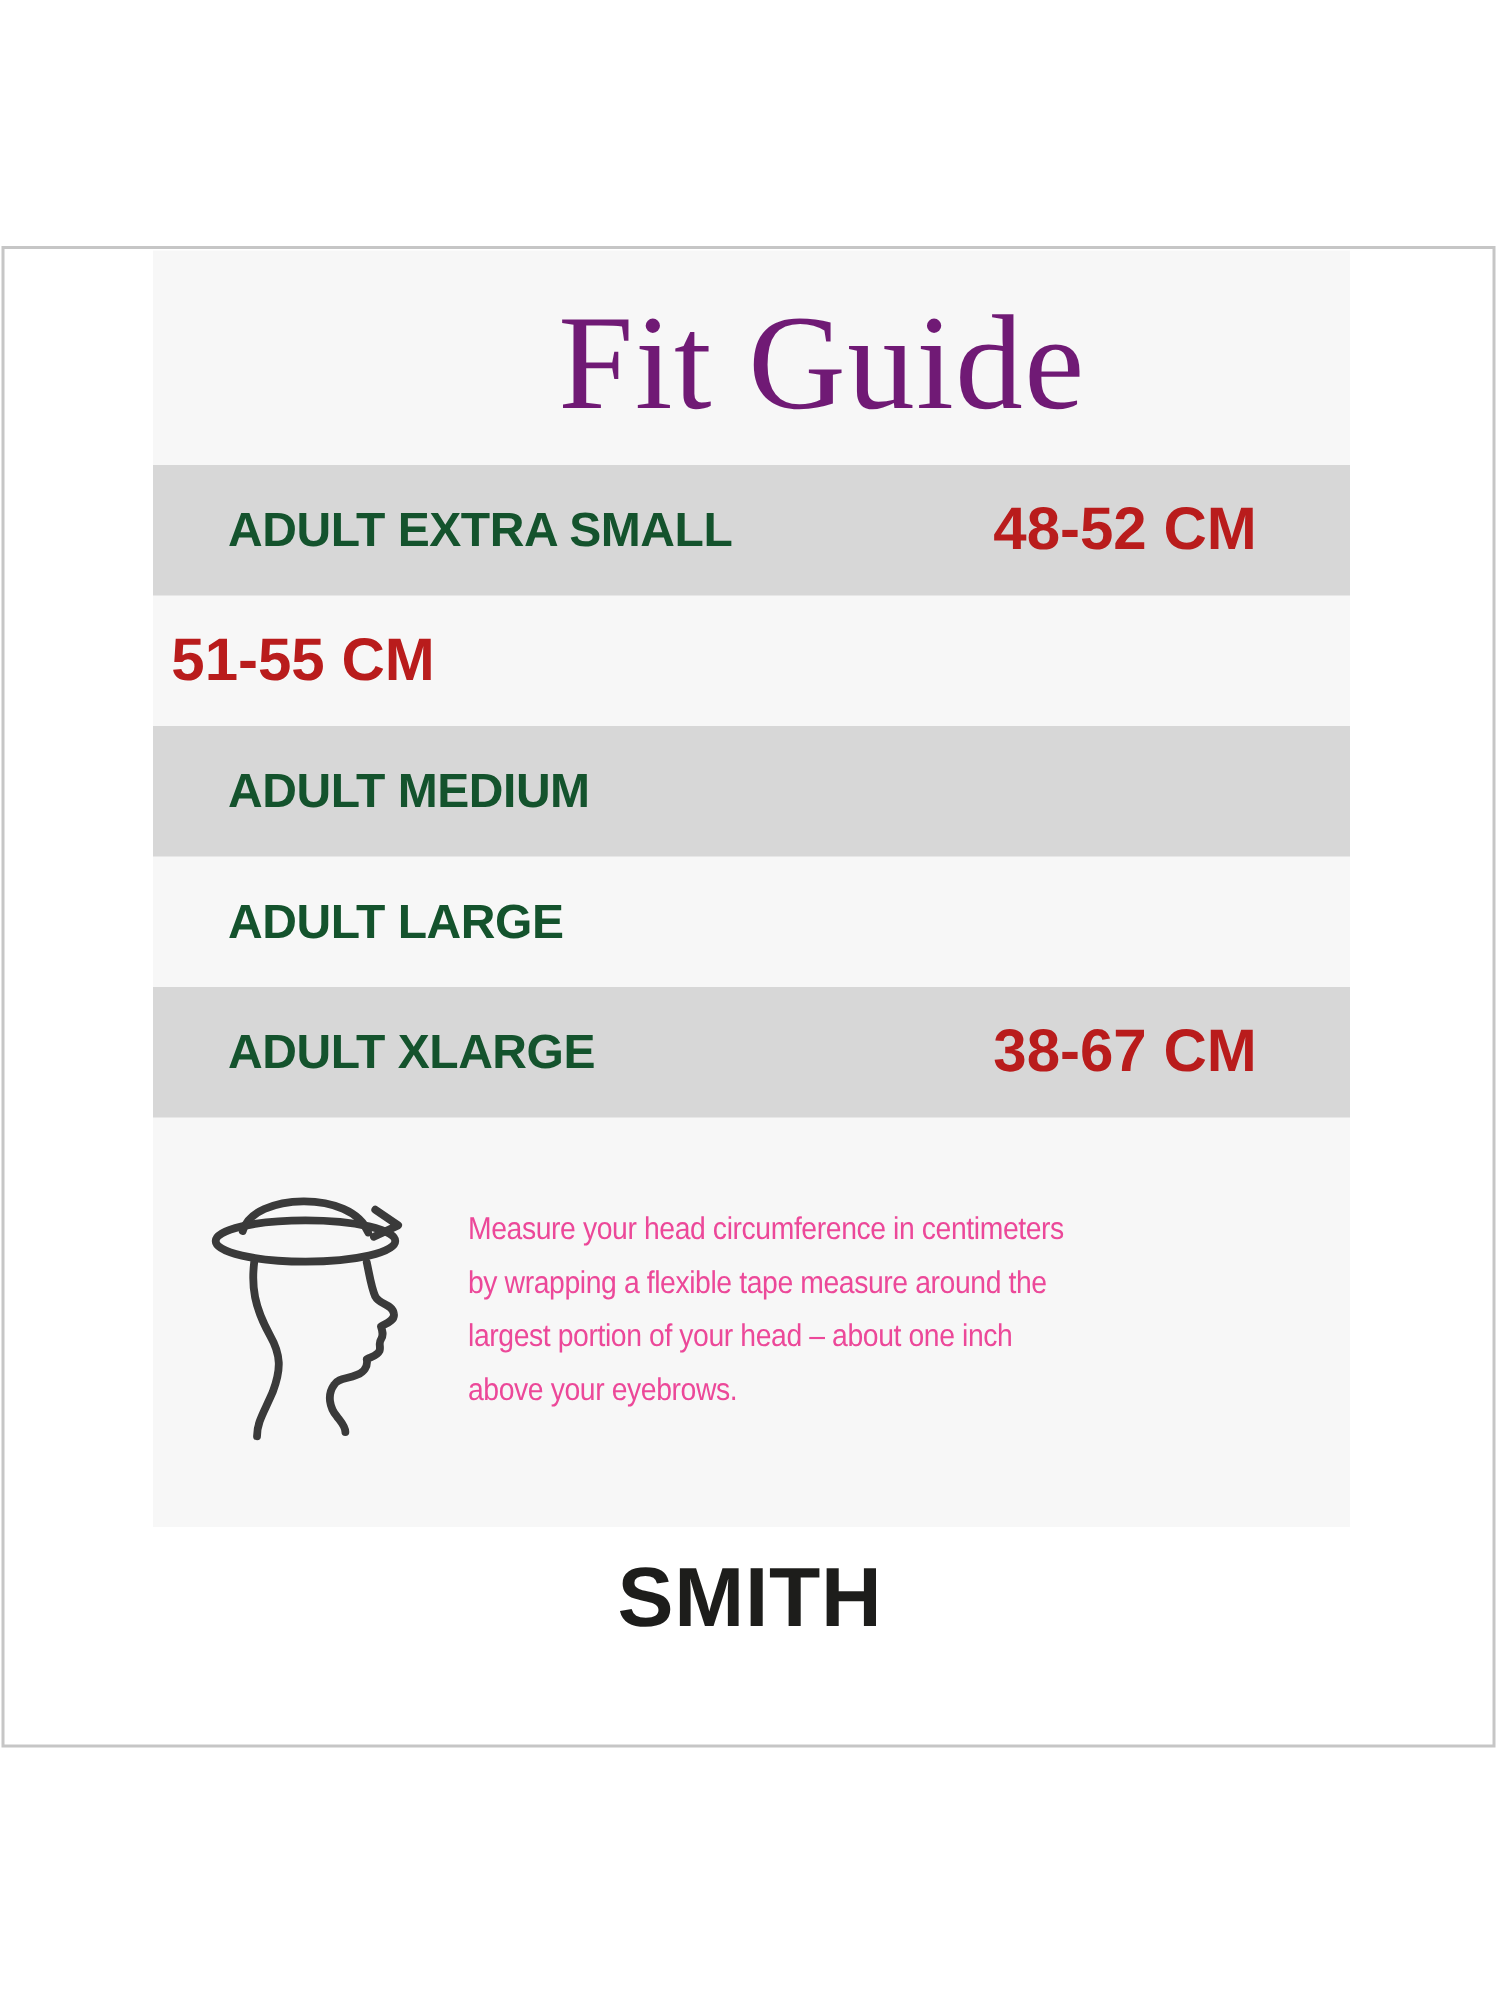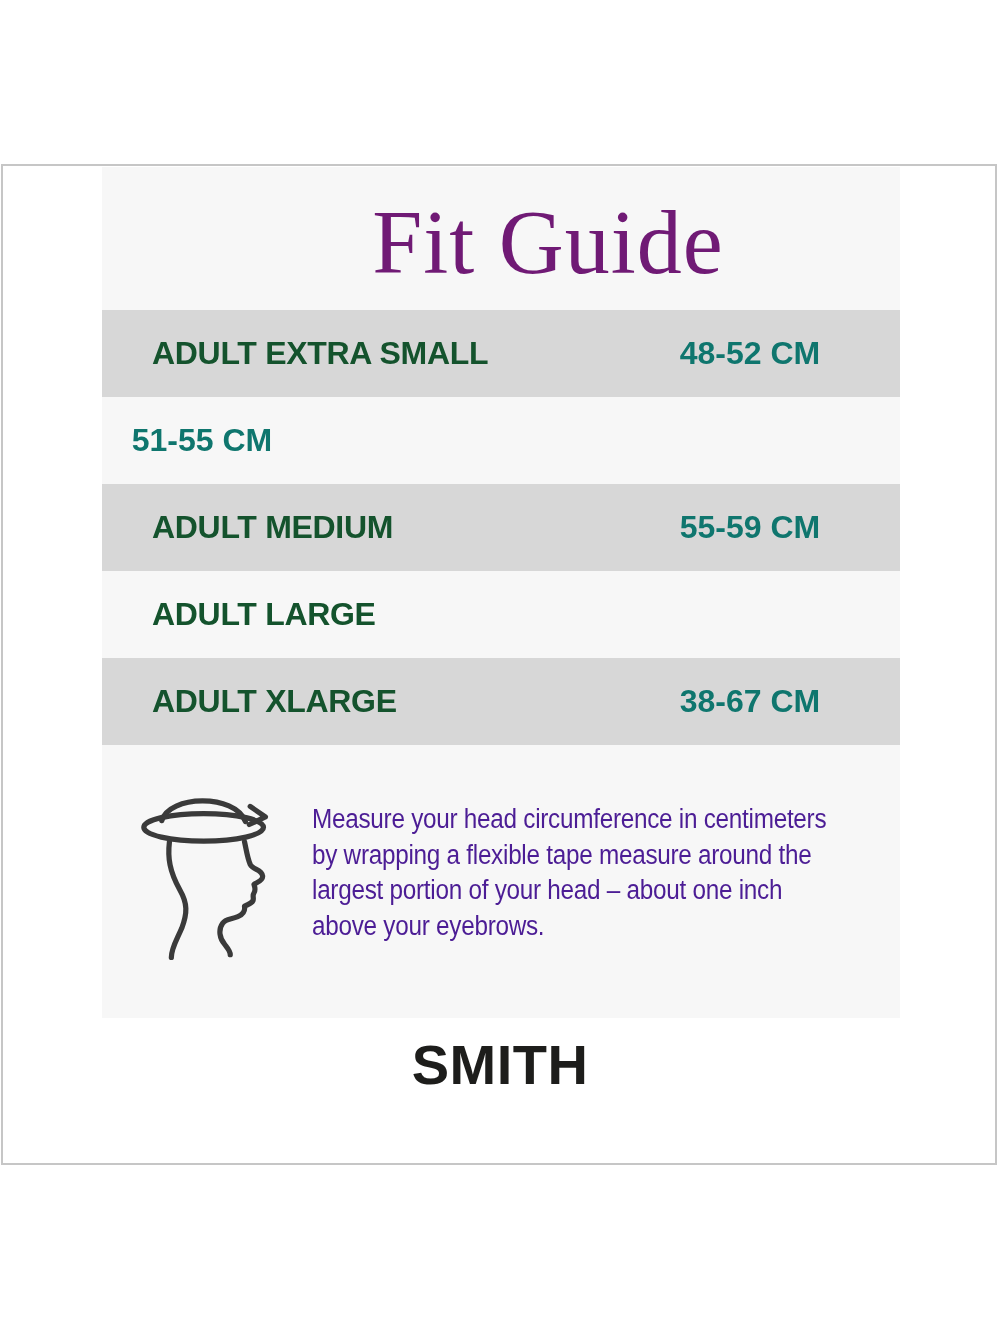--- a/index.html
+++ b/index.html
@@ -63,44 +63,44 @@
     font-size: 32px;
     font-weight: 700;
     letter-spacing: -0.3px;
     color: #14532d;
     white-space: nowrap;
   }
   .size-row .value {
     width: 200px;
     margin-right: 50px;
     text-align: center;
-    font-size: 32px;
+    font-size: 40px;
     font-weight: 700;
-    color: #0f766e;
+    color: #b91c1c;
     white-space: nowrap;
   }
   .measure {
     position: absolute;
     top: 790px;
     left: 140px;
     width: 740px;
     display: flex;
     align-items: flex-start;
   }
   .measure .icon-box {
     flex: 0 0 133px;
     height: 183px;
   }
   .measure .note {
     margin-left: 39px;
     margin-top: 12px;
-    font-size: 27px;
+    font-size: 21px;
     line-height: 35.5px;
     letter-spacing: -0.3px;
-    color: #4c1d95;
+    color: #ec4899;
     white-space: nowrap;
   }
   .measure .note .line {
     transform: scaleX(0.9);
     transform-origin: left center;
   }
   .brand {
     position: absolute;
     top: 1030px;
     left: 0;
@@ -127,21 +127,20 @@
   <div class="size-table">
     <div class="size-row shaded">
       <span class="label">ADULT EXTRA SMALL</span>
       <span class="value">48-52 CM</span>
     </div>
     <div class="size-row">
       <span class="value">51-55 CM</span>
     </div>
     <div class="size-row shaded">
       <span class="label">ADULT MEDIUM</span>
-      <span class="value">55-59 CM</span>
     </div>
     <div class="size-row">
       <span class="label">ADULT LARGE</span>
     </div>
     <div class="size-row shaded">
       <span class="label">ADULT XLARGE</span>
       <span class="value">38-67 CM</span>
     </div>
   </div>
 

